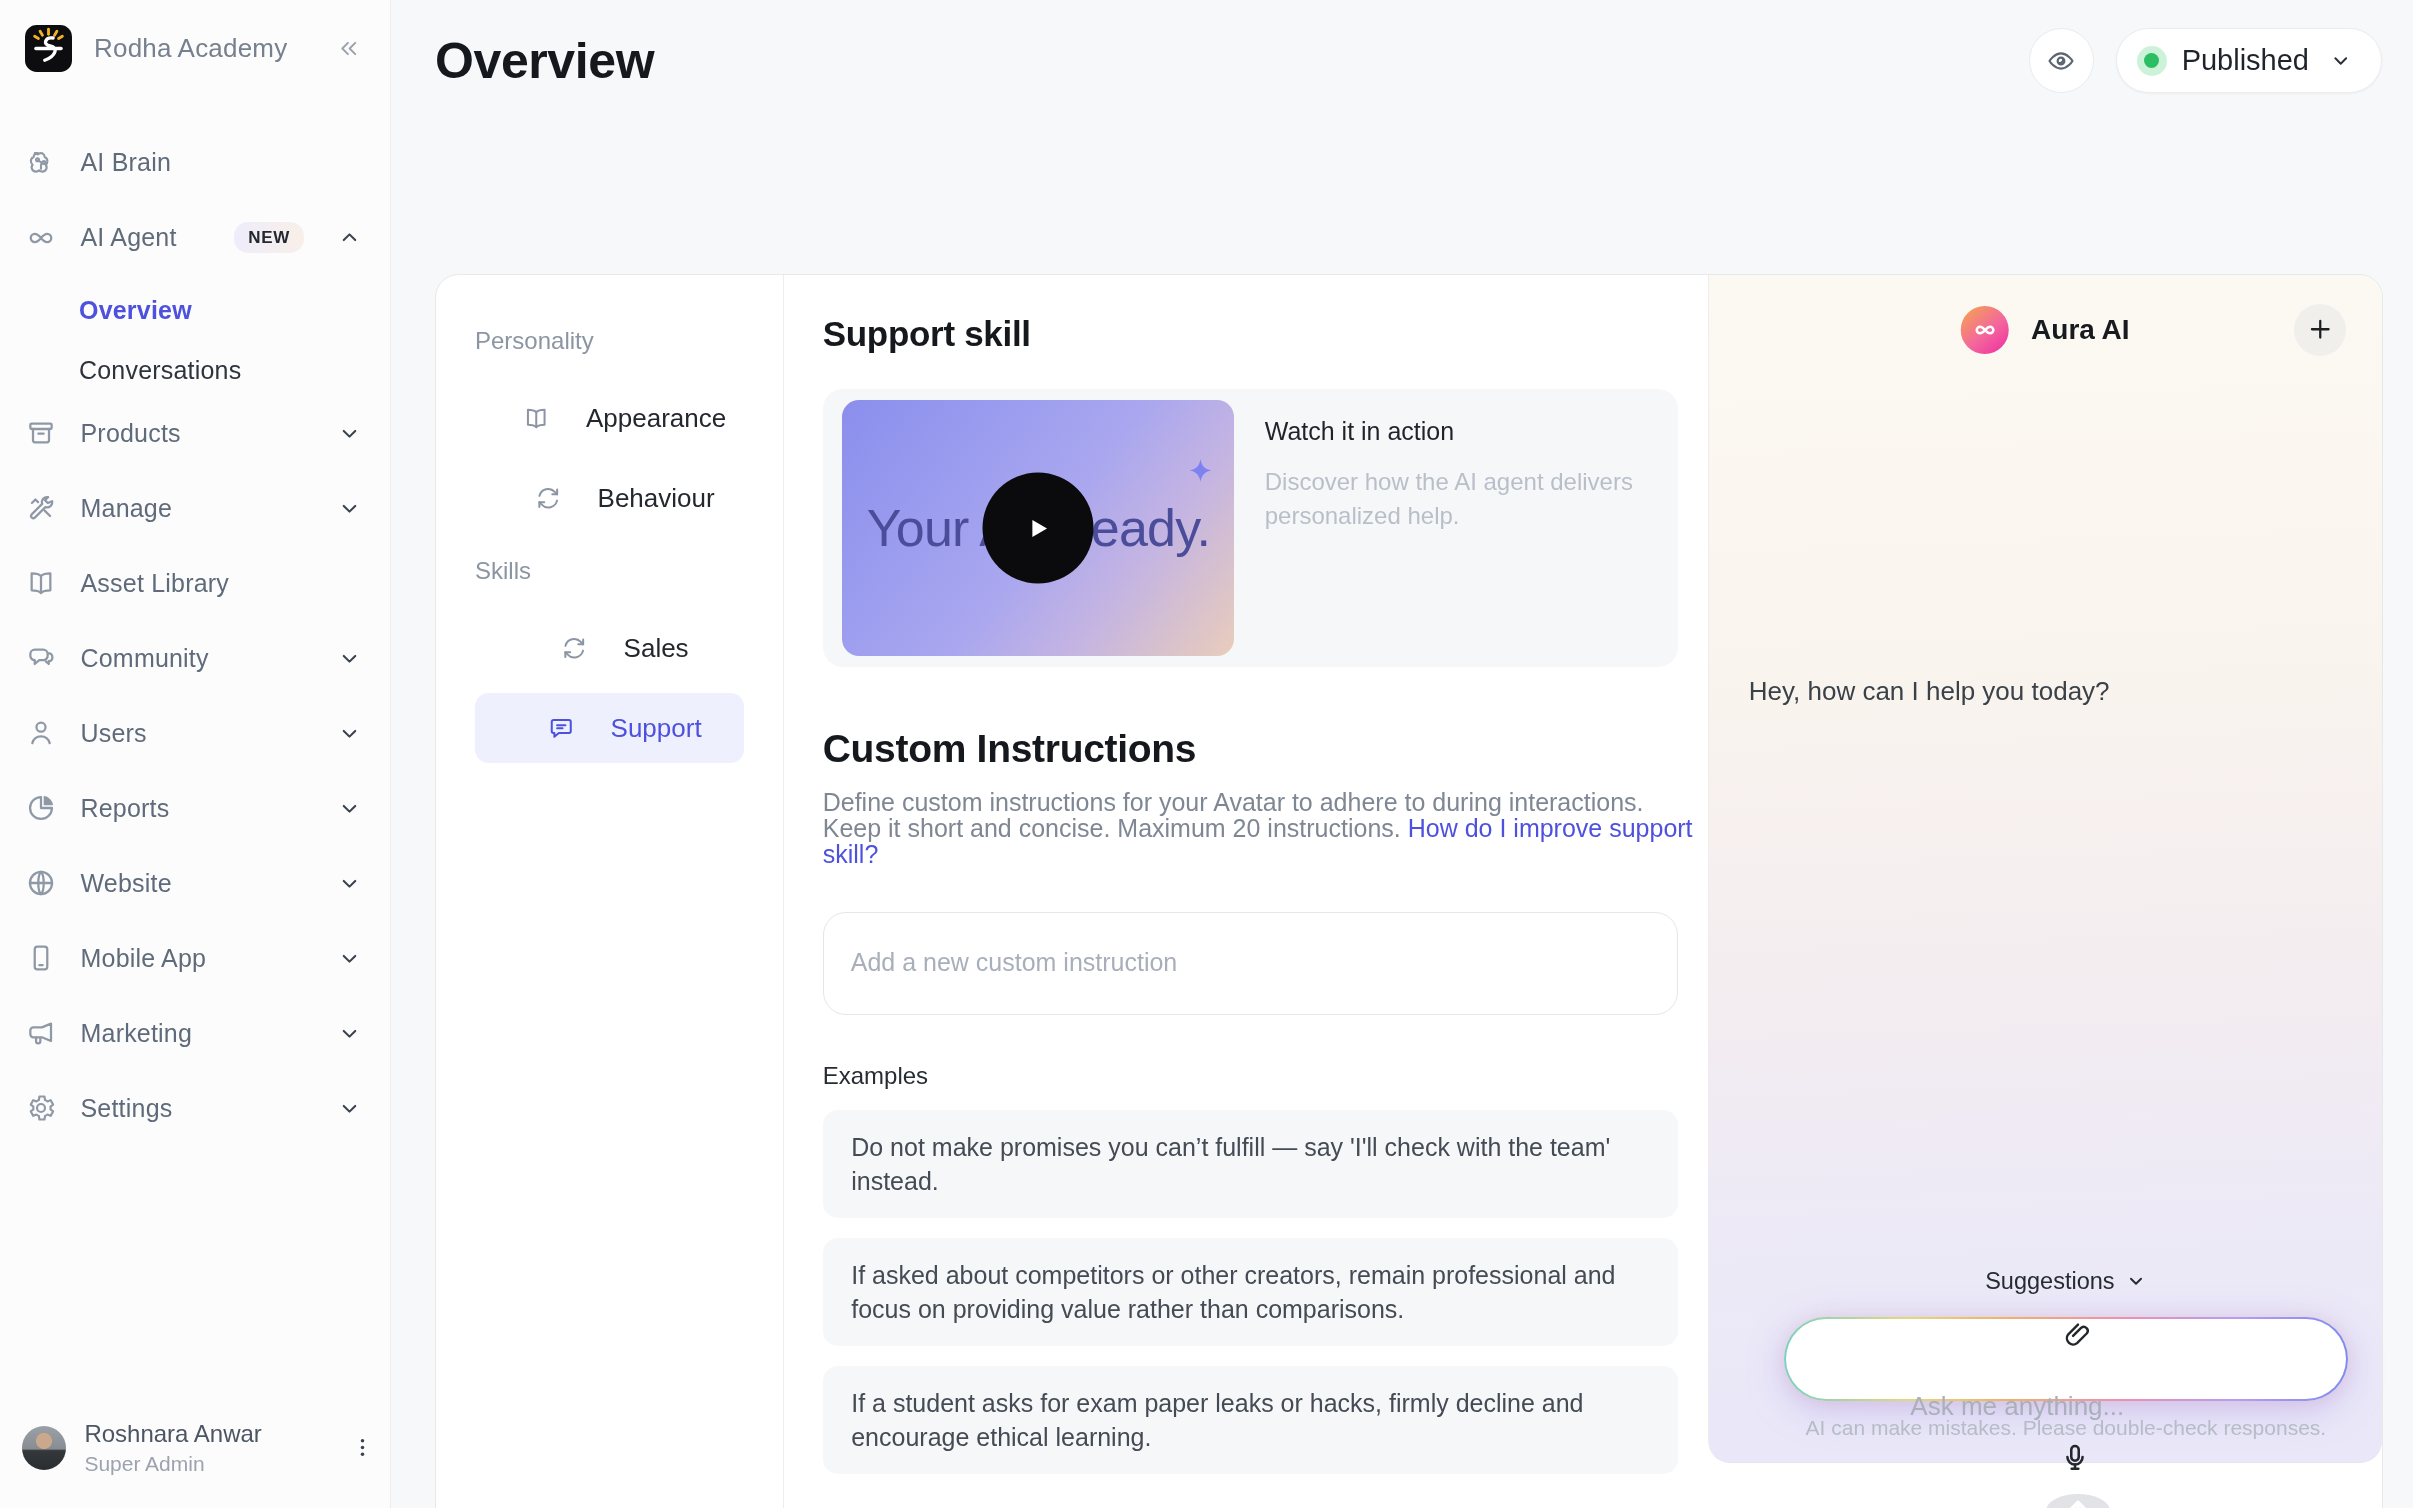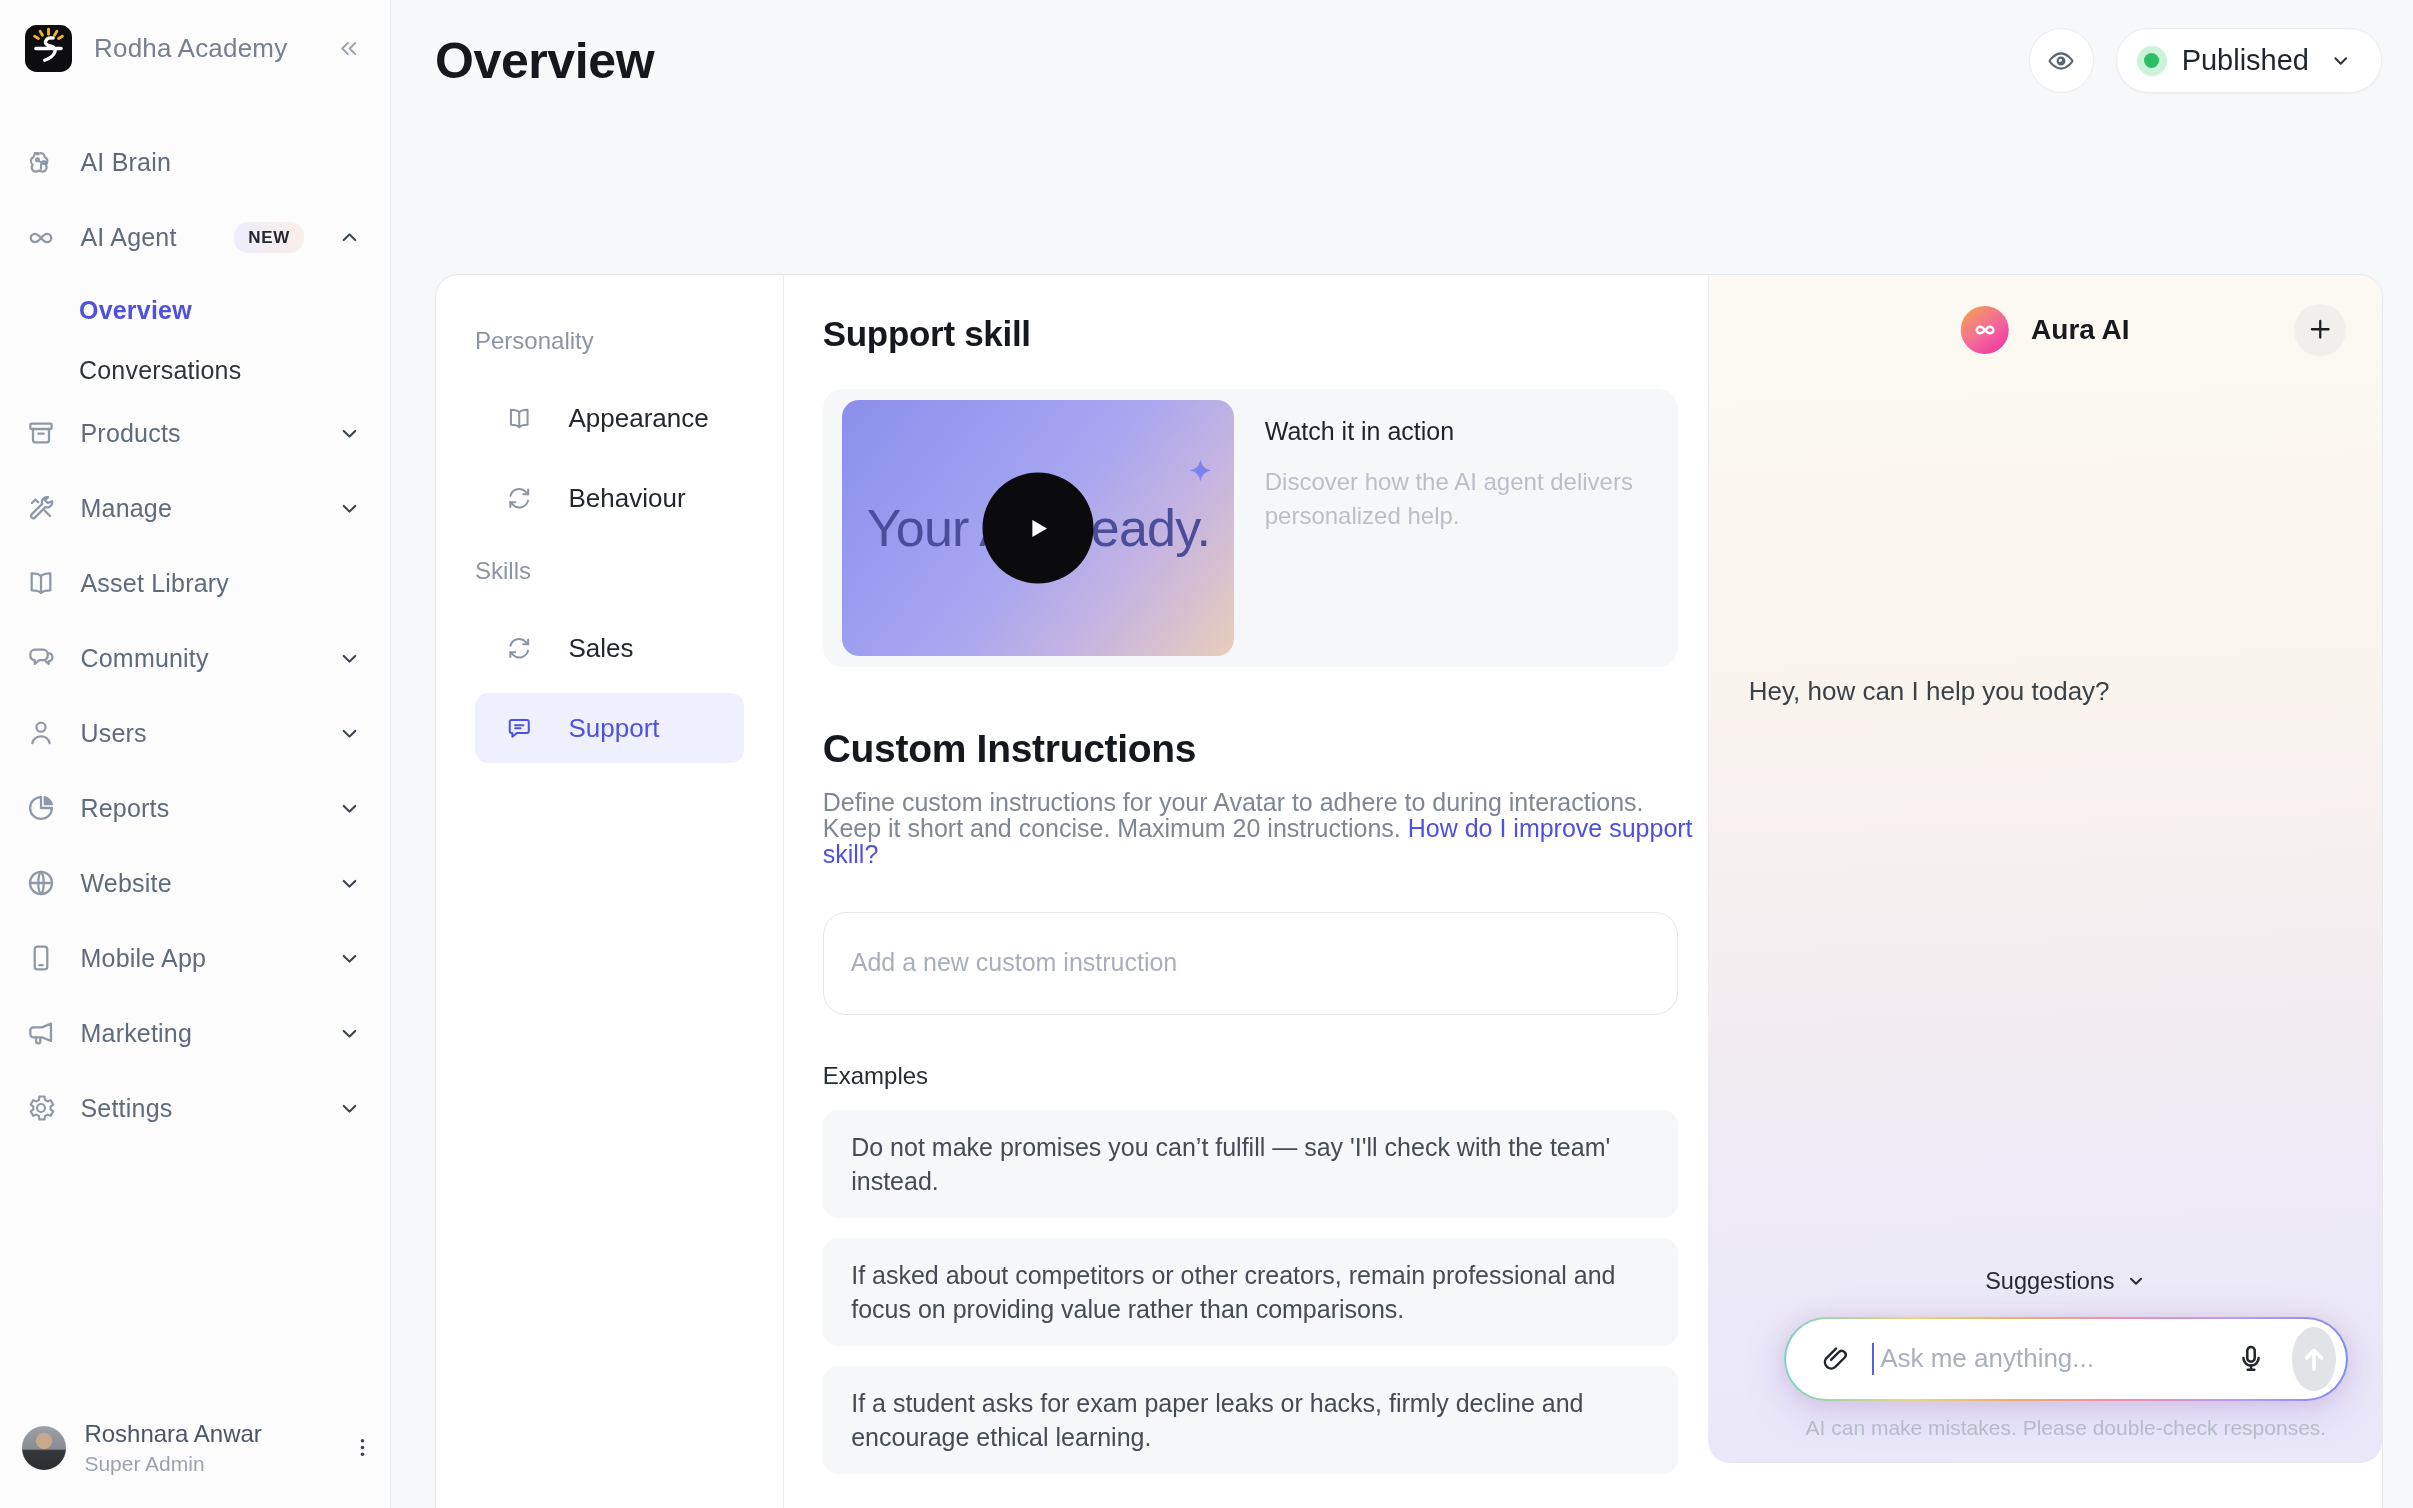--- a/index.html
+++ b/index.html
@@ -79,21 +79,21 @@
     background:#fff; border:0.8px solid #e7e8ea; border-radius:23.5px;
     display:flex;
   }
   
   .subnav { width:348px; border-right:0.8px solid #ebedef; padding:40px 39px; }
   .sec-label { font-size:24px; color:#8b95a3; margin:23.5px 0 28.5px 0; }
   .sec-label.first { margin-top:11.7px; }
   .snav-item {
     display:flex; align-items:center; gap:35px; height:70px;
     padding:0 0 0 30px; border-radius:13.4px; margin-bottom:10px;
-    color:#8b95a3; cursor:pointer;
+    color:#8b95a3; cursor:pointer;justify-content:center;
   }
   .snav-item .snl { font-size:26px; color:#23272e; }
   .snav-item.active { background:#eef0fd; color:#4d51de; }
   .snav-item.active .snl { color:#4d51de; font-weight:500; }
 
   
   .content { width:924px; padding:39px 31px 0 39px; }
   .c-title { font-size:35px; font-weight:650; letter-spacing:-0.3px; color:#15181c; }
   .video-card {
     margin-top:35px; width:855px; height:278px;
@@ -161,21 +161,21 @@
   .suggestions { display:flex; align-items:center; justify-content:center; gap:10px; margin-bottom:22px; cursor:pointer; }
   .sug-label { font-size:23.5px; font-weight:500; color:#262b31; }
   .sug-chev { color:#262b31; }
   .pill-wrap {
     border-radius:44px; padding:2.1px;
     background:linear-gradient(90deg,#7ed0c2 0%,#e3d97e 22%,#f0b06a 40%,#ef8fb1 60%,#b79df2 80%,#7f8bf0 100%);
     box-shadow:0 8.4px 37px rgba(155,135,235,.35), 0 1.7px 15px rgba(240,170,150,.28);
   }
   .pill {
     position:relative; height:80px; border-radius:42px; background:#fff;
-    display:flex; align-items:center; padding:0 10px 0 34px; gap:20px;
+    display:flex; align-items:center; padding:0 10px 0 34px; gap:20px;flex-direction:column;
   }
   .pill-input {
     flex:1; border:none; outline:none; background:transparent;
     font-family:"Liberation Sans", sans-serif; font-size:26px; color:#2e343c;
   }
   .pill-input::placeholder { color:#a9b0bb; }
   .caret { width:2.5px; height:32px; background:#5a5fe8; margin-right:-13.4px; }
   .mic-btn { color:#23272c; cursor:pointer; margin-right:5px; }
   .send-btn {
     width:64px; height:64px; border-radius:50%; background:#e2e3e7;

